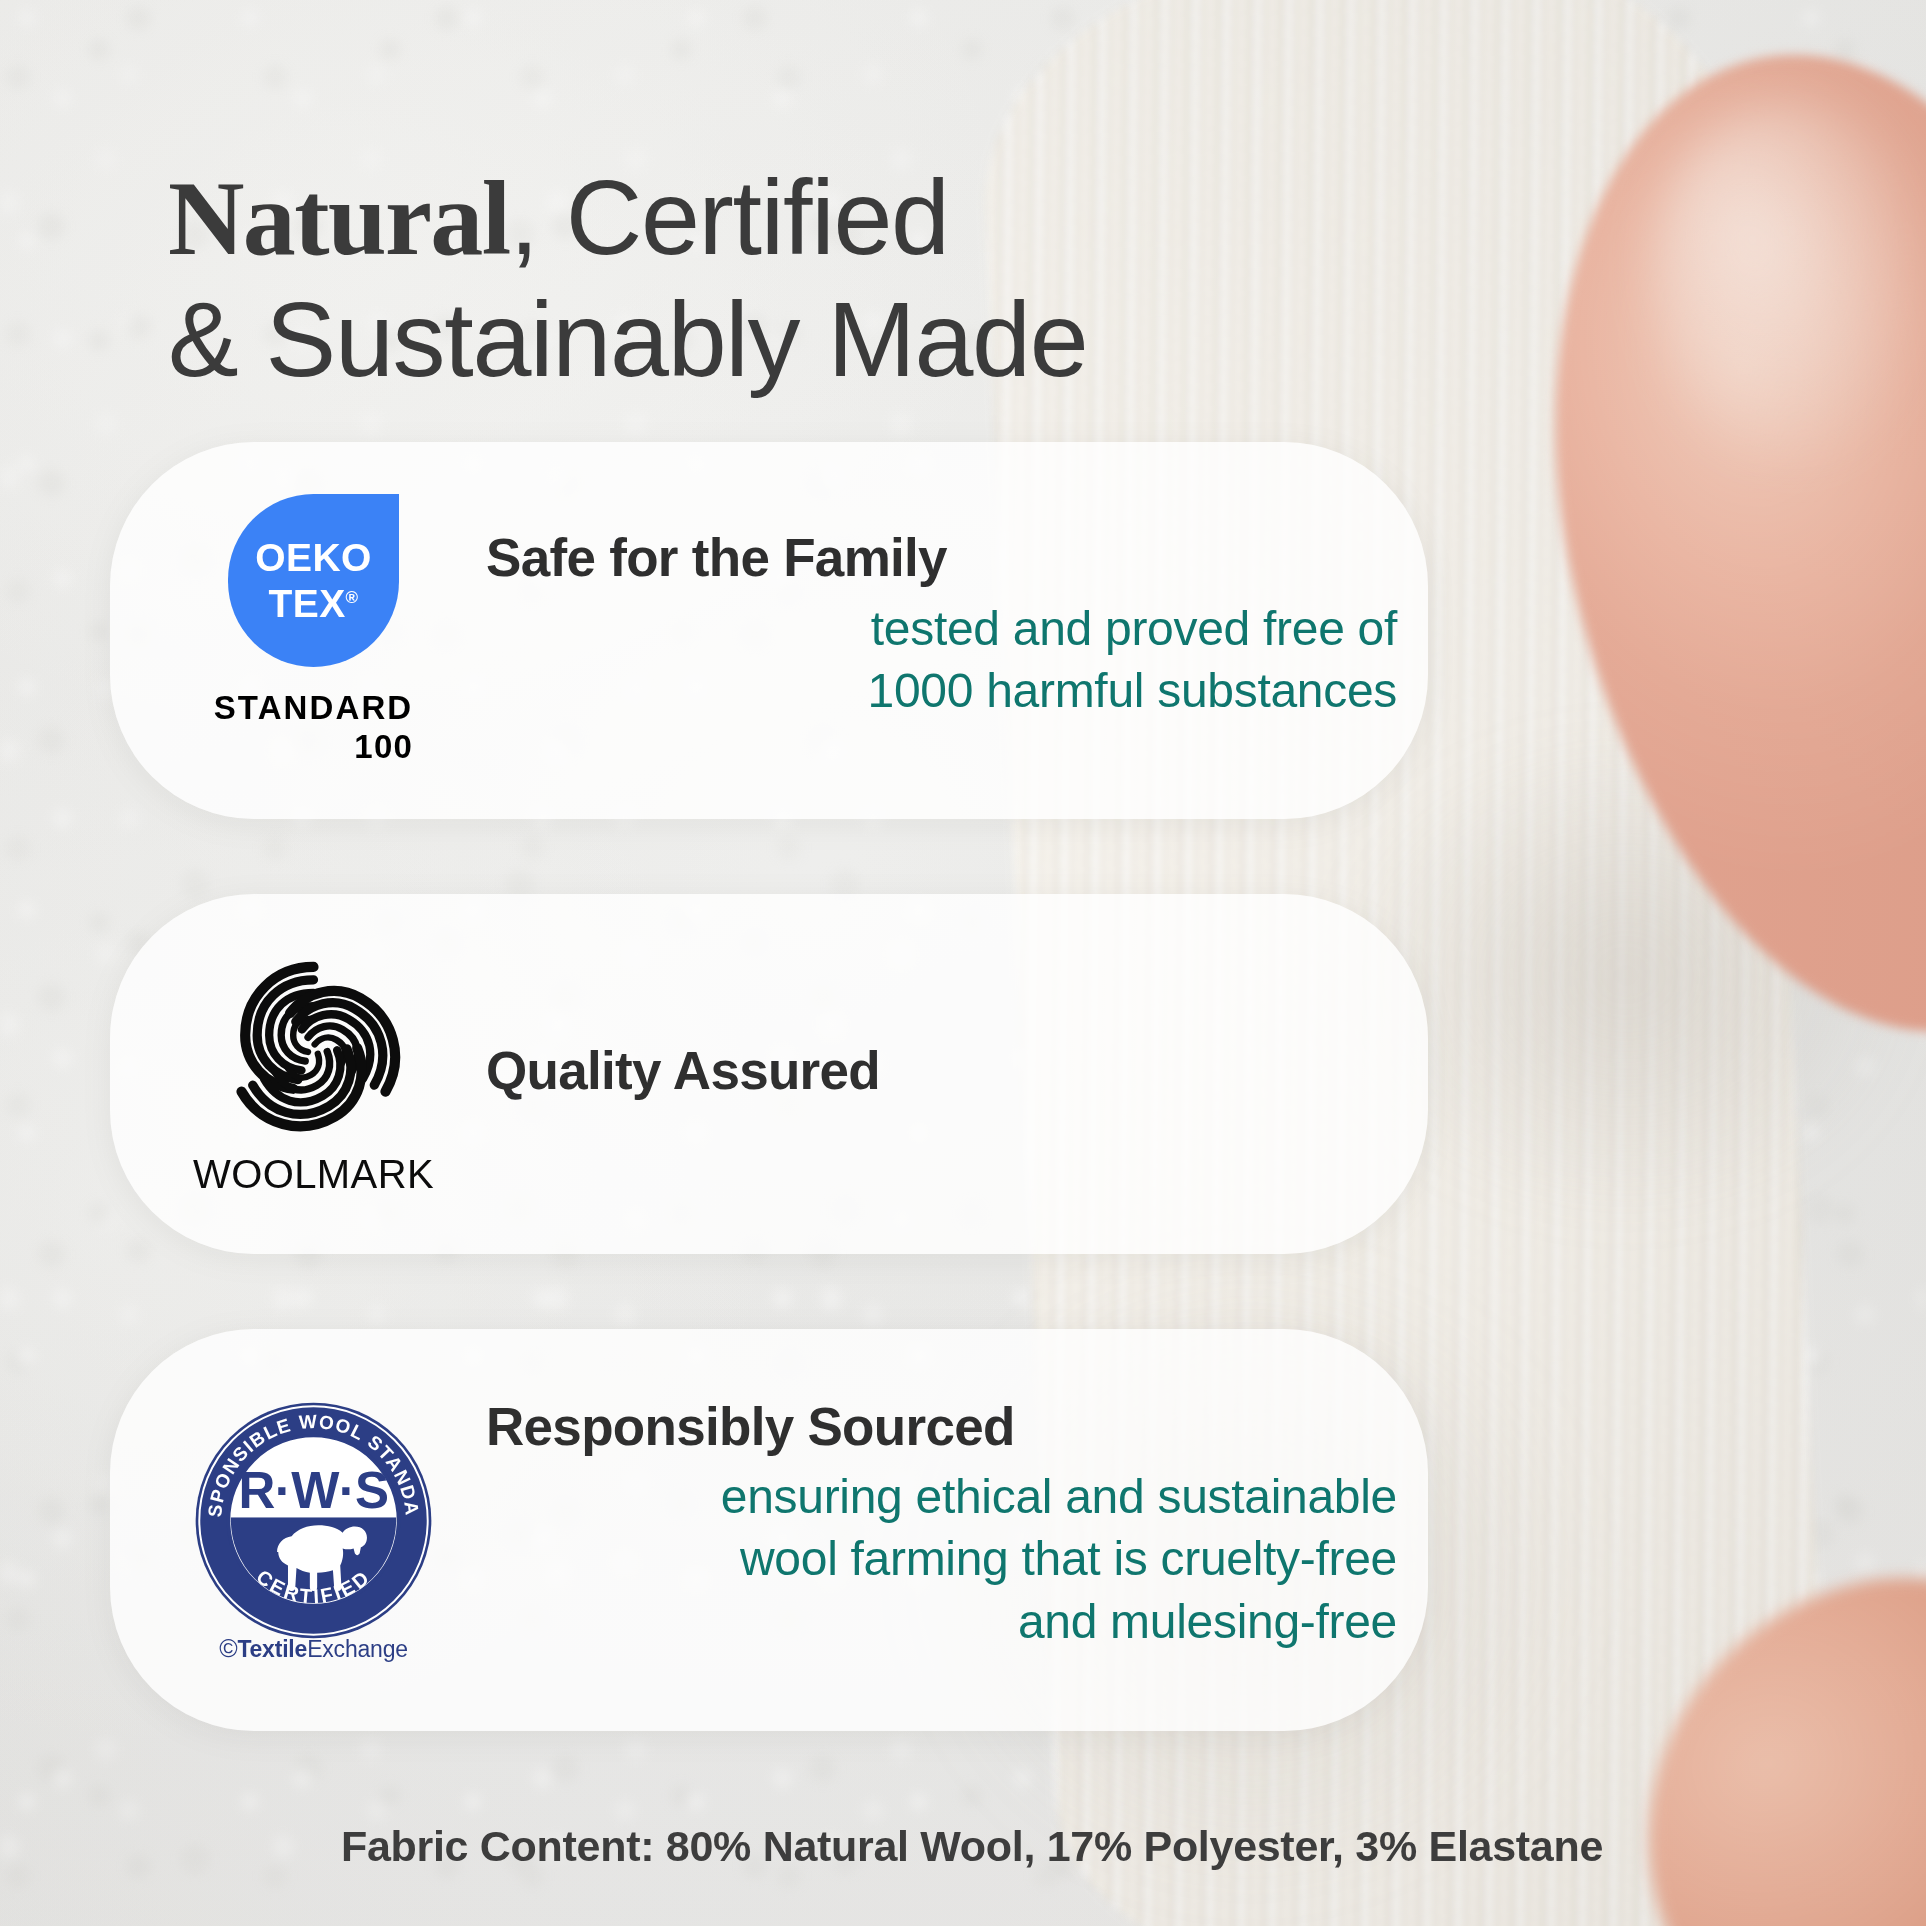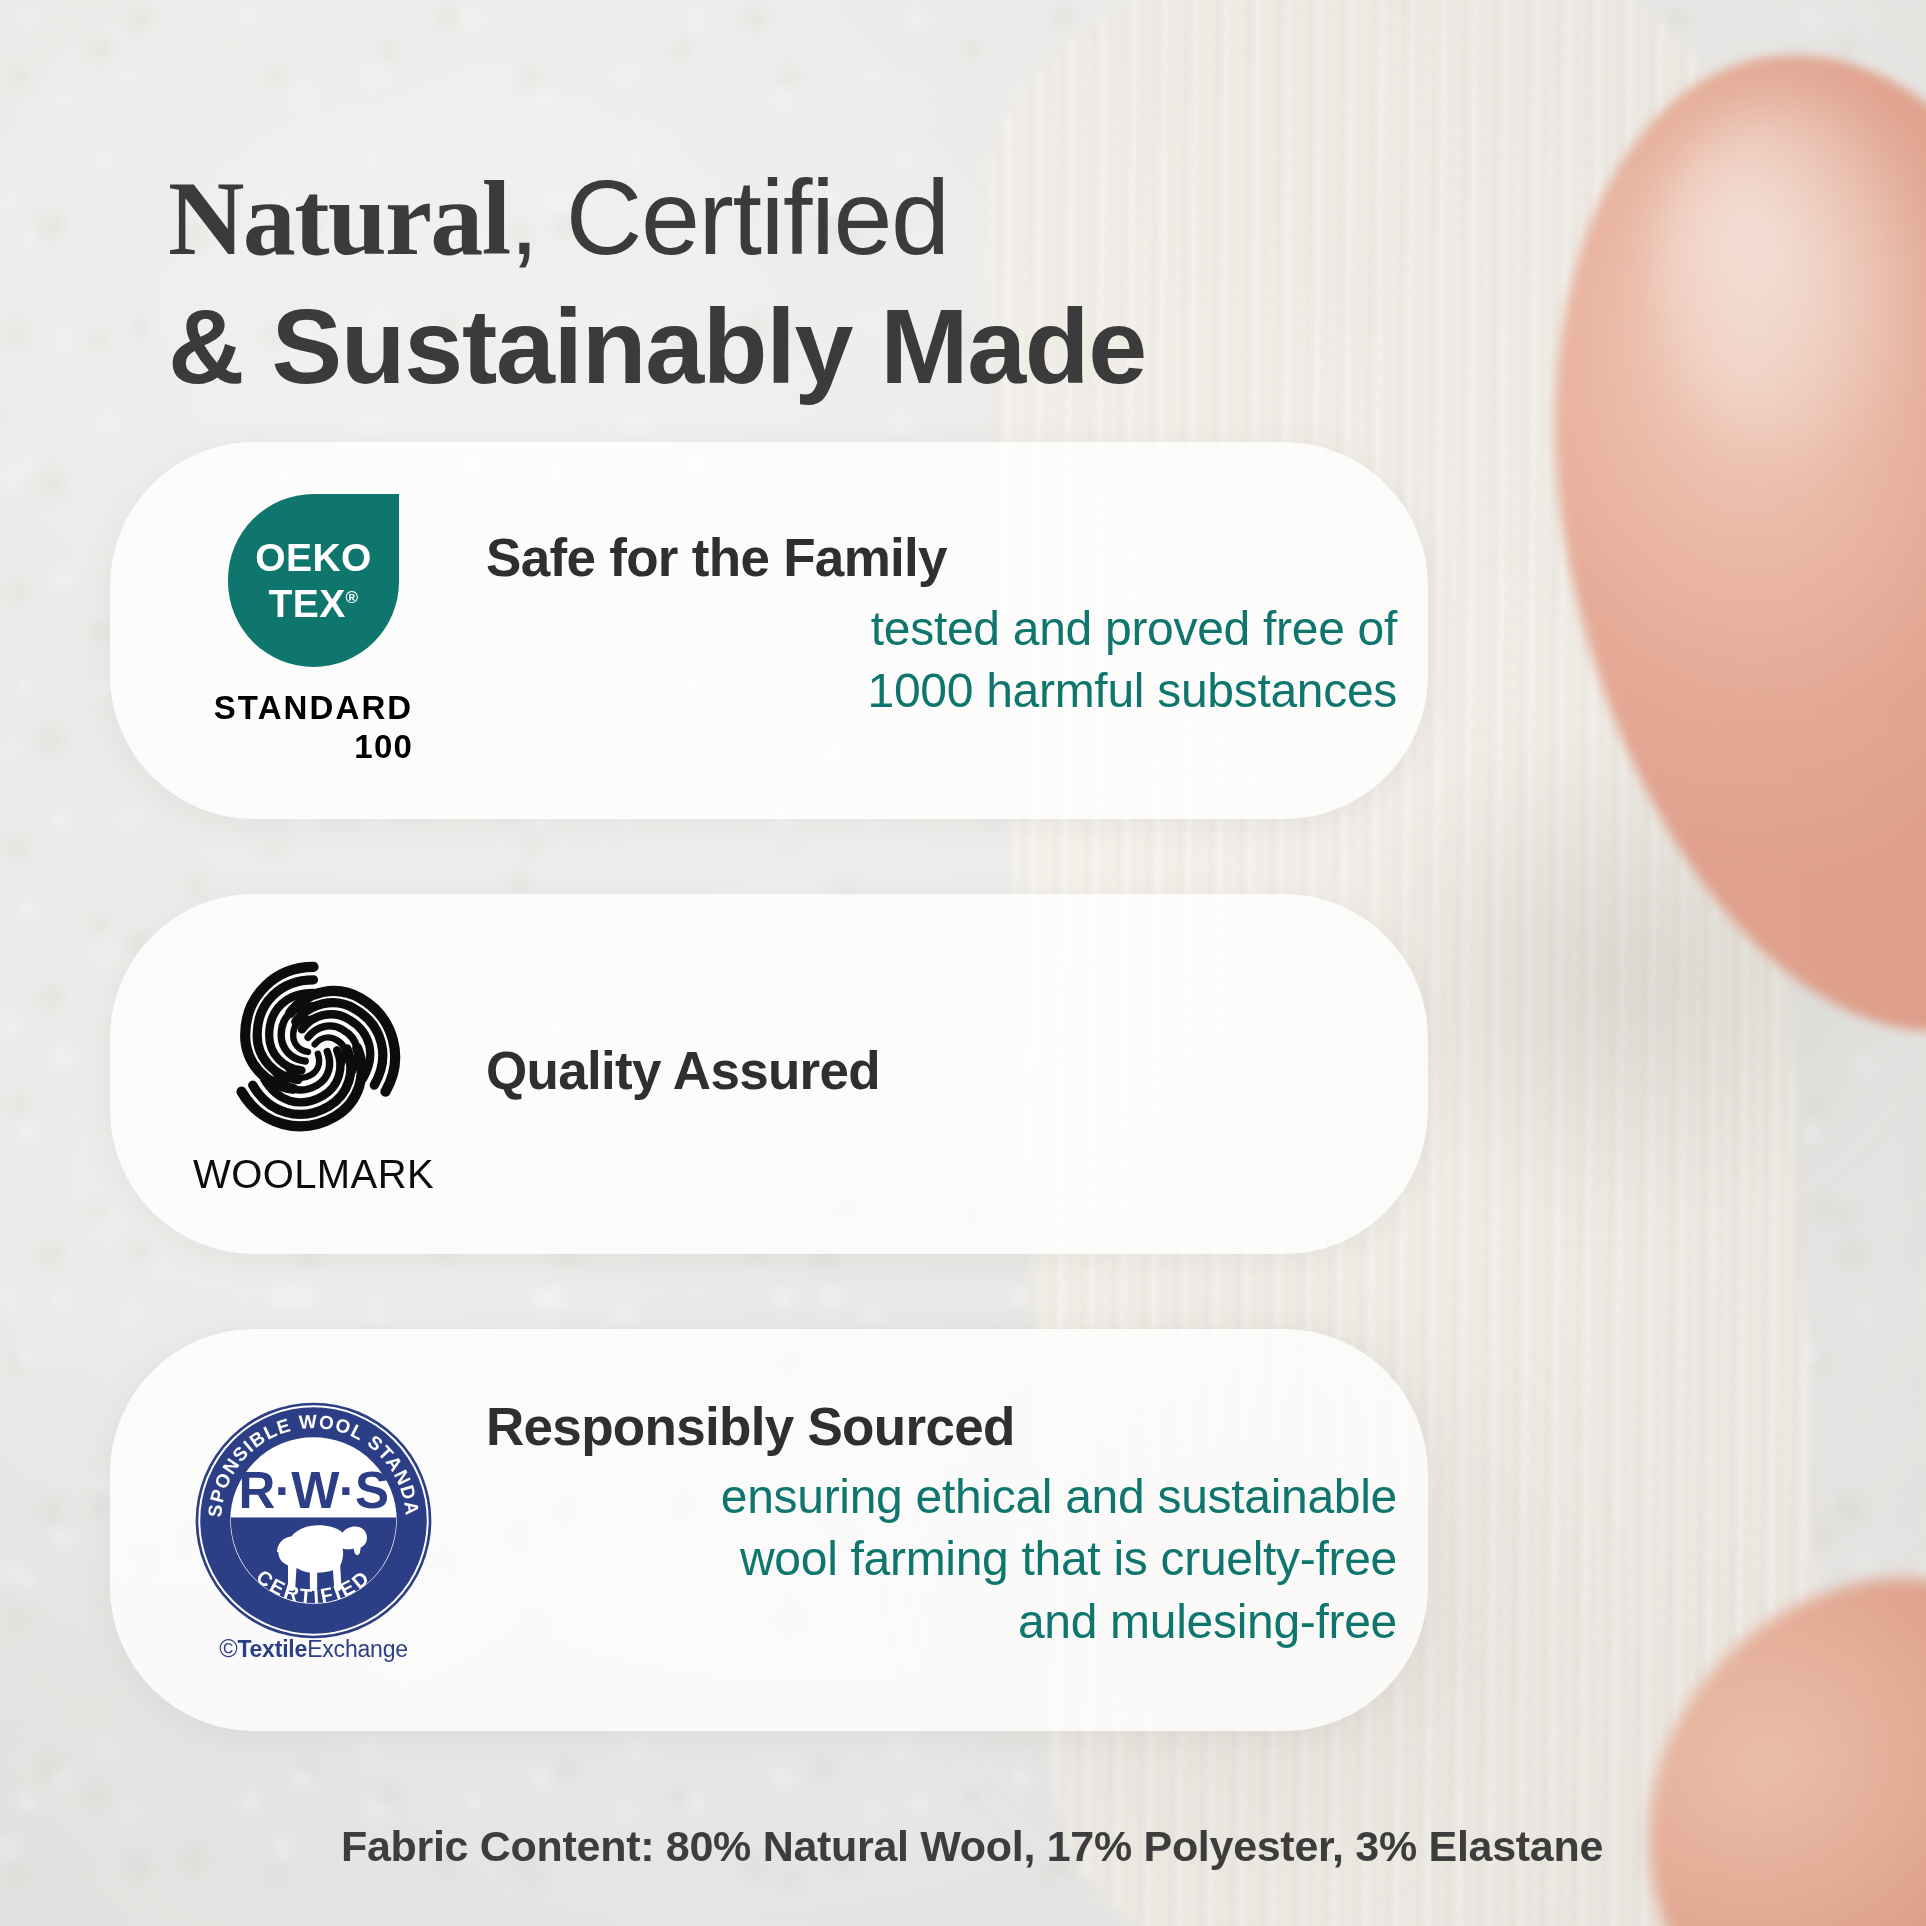--- a/index.html
+++ b/index.html
@@ -95,21 +95,21 @@
   
   .headline{
     position:absolute;left:168px;top:92px;width:1387px;
     color:#3b3b3b;
     font-size:106px;line-height:1.02;letter-spacing:-1.3px;
     font-weight:300;
     white-space:pre-line;
   }
   .headline .hl-strong{font-weight:800;letter-spacing:-1.7px;font-family:Liberation Serif, serif;}
   .headline .hl-rest{font-weight:300;}
-  .hl-line2{display:block;margin-top:19px;font-weight:700;}
+  .hl-line2{display:block;margin-top:12px;font-weight:400;}
 
   
   .cards{position:absolute;left:110px;top:442px;width:1318px;}
   .card{
     position:relative;
     display:flex;align-items:center;
     background:rgba(255,255,255,.80);
     border-radius:144px;
     box-shadow:0 5.1px 29px rgba(130,126,120,.10);
   }
@@ -119,21 +119,21 @@
 
   .badge-col{
     width:283px;min-width:283px;
     display:flex;flex-direction:column;align-items:center;justify-content:center;
     margin-left:62px;
   }
 
   
   .oeko-drop{
     width:171px;height:173px;
-    background:#0f766e;
+    background:#3b82f6;
     border-radius:86px 0 86px 86px;
     display:flex;flex-direction:column;align-items:center;justify-content:center;
     color:#fff;
   }
   .oeko-l1{font-size:39px;font-weight:700;letter-spacing:0.4px;line-height:1;}
   .oeko-l2{font-size:39px;font-weight:700;letter-spacing:0.4px;line-height:1;margin-top:6.8px;}
   .oeko-l2 sup{font-size:17px;vertical-align:super;font-weight:700;}
   .oeko-std{
     margin-top:22px;text-align:right;color:#000000;
     font-size:33px;font-weight:800;letter-spacing:2.1px;line-height:1.18;

